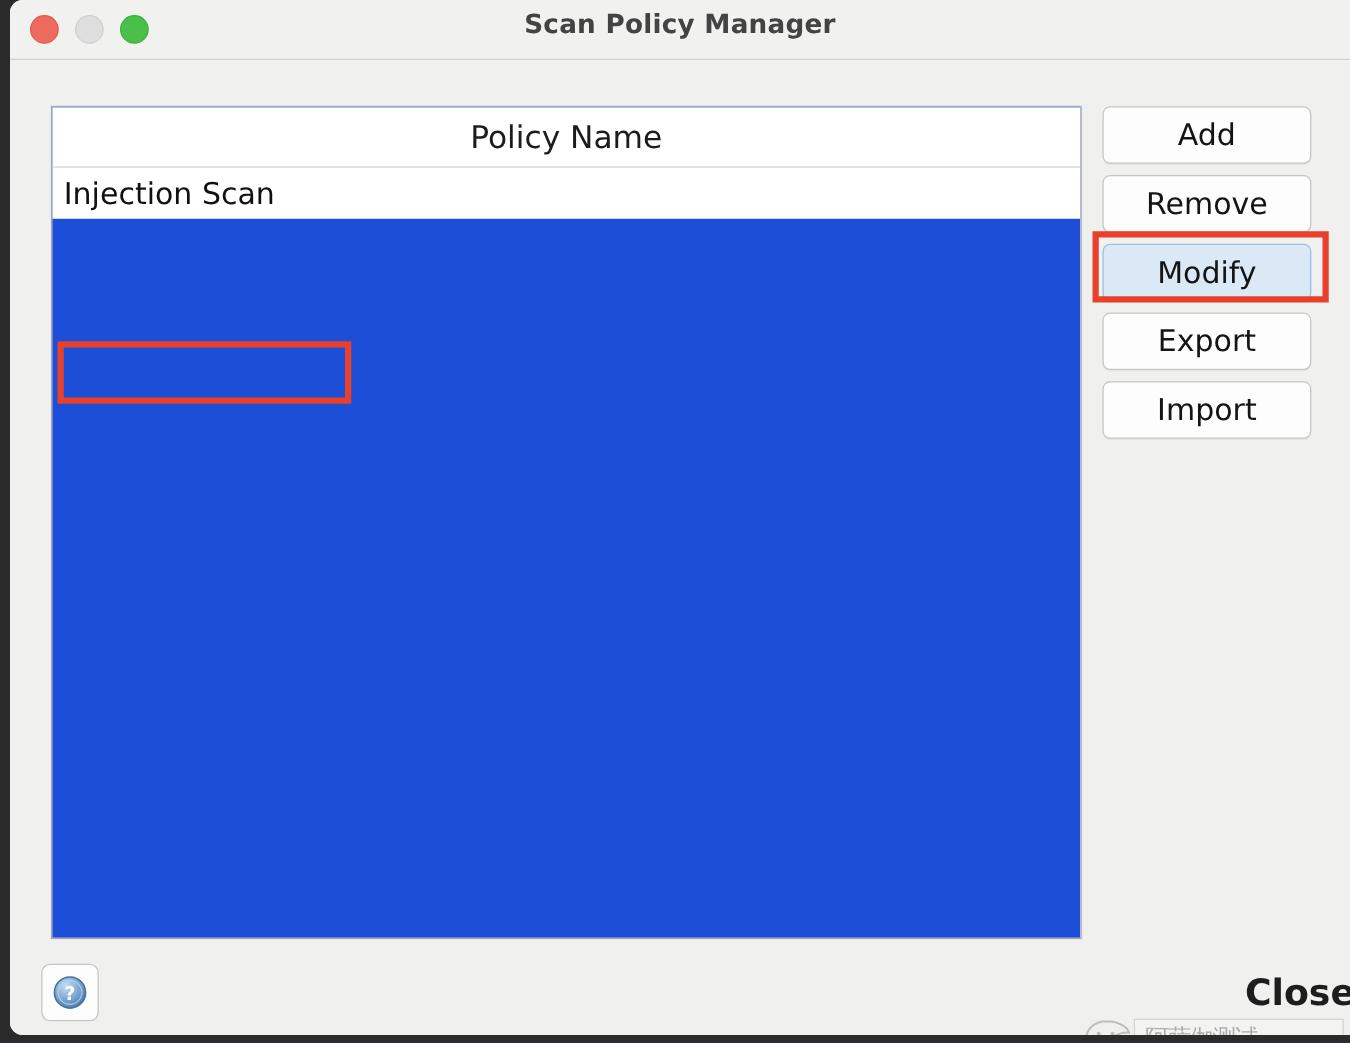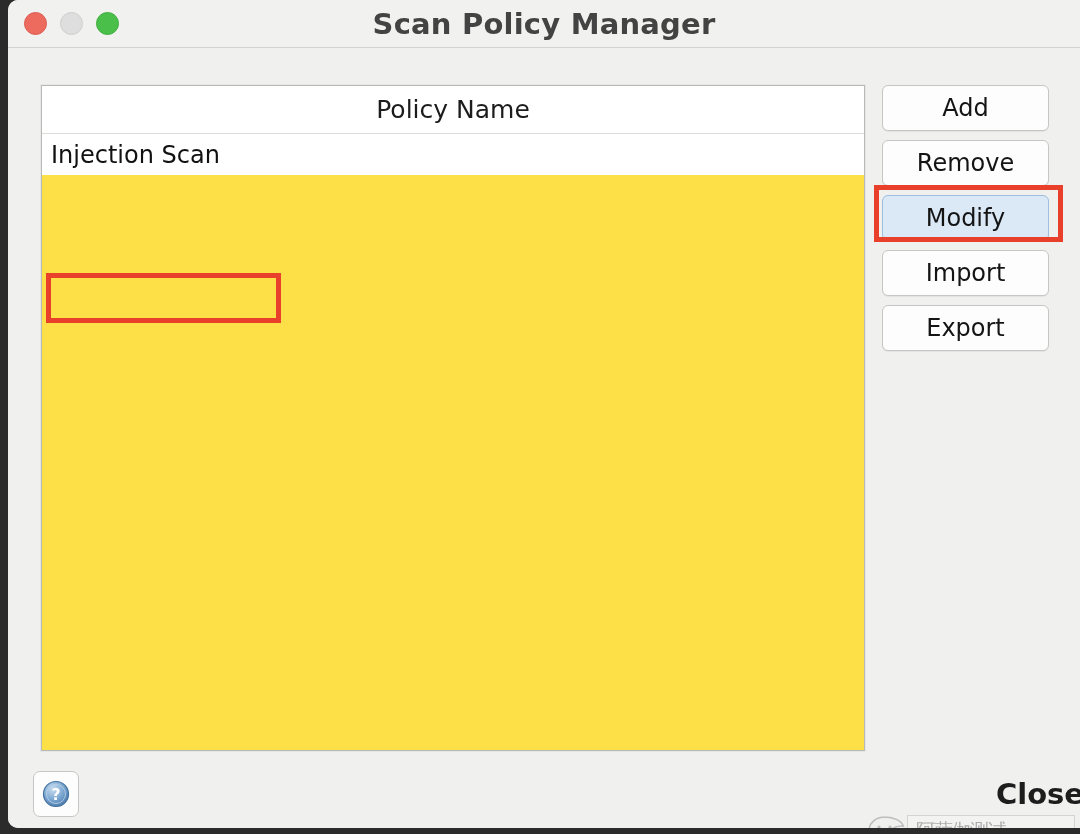--- a/index.html
+++ b/index.html
@@ -50,40 +50,40 @@
   }
   .light.red    { background: #ed6a5e; border: 1px solid #de5b50; }
   .light.yellow { background: #dedede; border: 1px solid #cfcfcf; }
   .light.green  { background: #4ac04a; border: 1px solid #3fae3f; }
 
   #window-title {
     position: absolute;
     left: 0; top: 7px;
     width: 1072px;
     text-align: center;
-    font-size: 29px;
+    font-size: 21px;
     font-weight: bold;
     color: #434343;
     letter-spacing: 0.2px;
   }
 
   
   #content {
     position: absolute;
     left: 0; top: 49px;
     width: 1072px; height: 779px;
     background: #f0f0ef;
   }
 
   
   #table-panel {
     position: absolute;
     left: 33px; top: 36px;
     width: 824px; height: 666px;
-    background: #fde047;
+    background: #1d4ed8;
     border: 1px solid #b9b9b7;
     box-shadow: 0 0 0 1px #e6e6e4;
   }
   #table-header {
     height: 48px;
     background: #ffffff;
     border-bottom: 1px solid #dcdcda;
     display: flex;
     align-items: center;
     justify-content: center;
@@ -221,22 +221,22 @@
           <div class="row">
             <span>Injection Scan</span>
           </div>
         </div>
       </div>
 
       <div id="btn-col">
         <div class="btn">Add</div>
         <div class="btn">Remove</div>
         <div class="btn focused">Modify</div>
+        <div class="btn">Export</div>
         <div class="btn">Import</div>
-        <div class="btn">Export</div>
       </div>
 
       <div class="annot" id="annot-modify"></div>
       <div class="annot" id="annot-xss"></div>
 
       <div id="help-btn">
         <svg width="30" height="30" viewBox="0 0 30 30">
           <defs>
             <radialGradient id="hg" cx="38%" cy="30%" r="75%">
               <stop offset="0%" stop-color="#c9ddf0"></stop>

